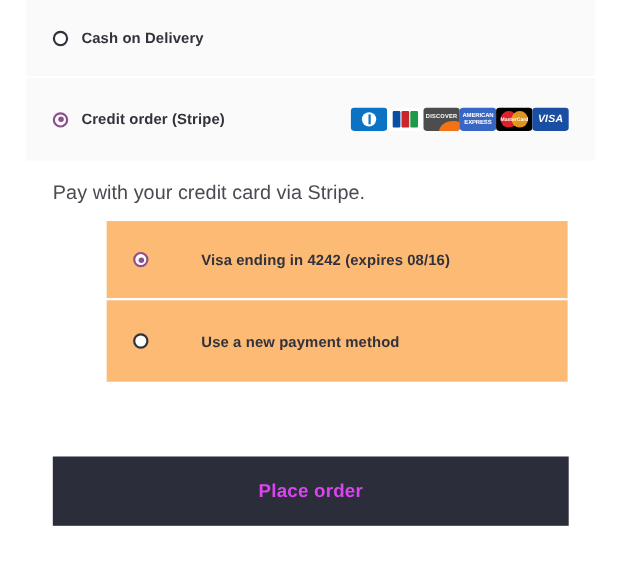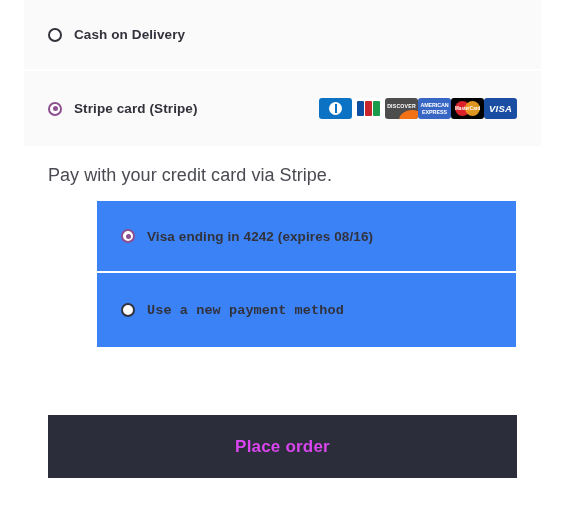--- a/index.html
+++ b/index.html
@@ -200,23 +200,24 @@
     top: 201px;
     width: 419px;
     background: #fafafa;
   }
 
   .saved-row {
     display: flex;
     align-items: center;
     height: 70px;
     padding: 0 24px;
-    background: #3b82f6;
-  }
-  .saved-row.row-new { height: 74px; font-family: Liberation Mono, monospace; }
+    background: #fdba74;
+    gap: 36px;
+  }
+  .saved-row.row-new { height: 74px; }
 
   .saved-divider {
     height: 2px;
     background: #ffffff;
     width: 100%;
   }
 
   .saved-label {
     font-size: 13.5px;
     font-weight: bold;
@@ -254,21 +255,21 @@
 
     <div class="payment-row row-cod">
       <span class="radio"></span>
       <span class="row-label">Cash on Delivery</span>
     </div>
 
     <div class="row-divider"></div>
 
     <div class="payment-row row-stripe">
       <span class="radio checked"></span>
-      <span class="row-label">Stripe card (Stripe)</span>
+      <span class="row-label">Credit order (Stripe)</span>
 
       <div class="card-icons">
 
         <div class="card-ico ico-diners">
           <div class="diners-circle"></div>
         </div>
 
         <div class="card-ico ico-jcb">
           <div class="jcb-bars">
             <div class="jcb-bar jcb-b1"></div>

